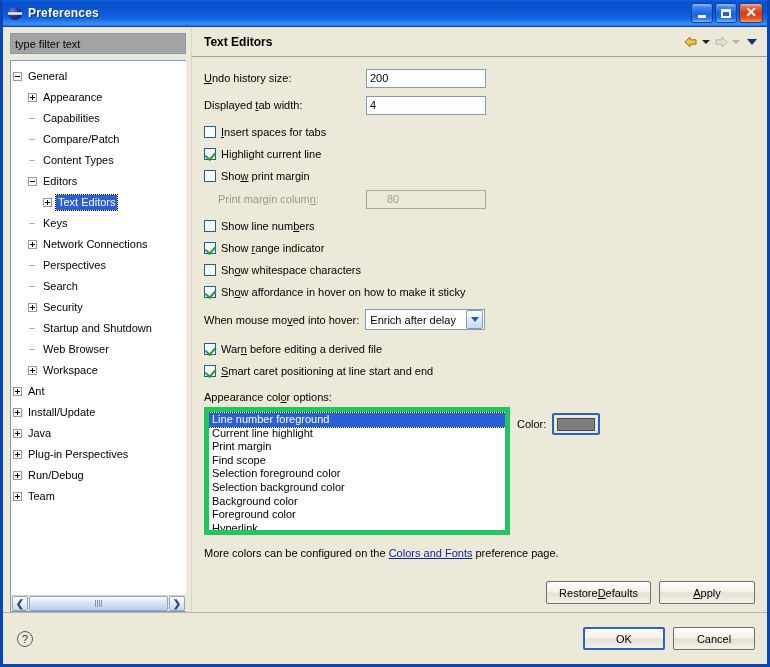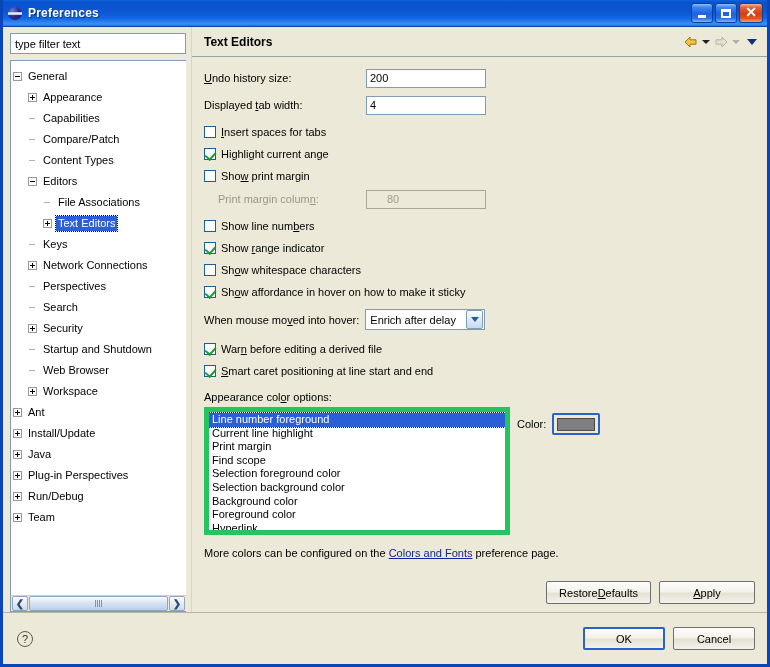--- a/index.html
+++ b/index.html
@@ -65,21 +65,21 @@
   .main-area { flex:1; display:flex; min-height:0; }
 
   
   .left-pane {
     width:188px; flex:0 0 188px;
     background:#ece9d8;
     display:flex; flex-direction:column;
     padding:6px 5px 0 7px;
   }
   .filter-box {
-    height:21px; background:#ffffff; border:1px solid #7f9db9;
+    height:21px; background:#a3a3a3; border:1px solid #7f9db9;
     font-family:"Liberation Sans", sans-serif; font-size:11px;
     padding:2px 4px; color:#000; width:100%;
     outline:none;
   }
   .tree-wrap {
     margin-top:6px; flex:1; background:#fff;
     border:1px solid #7f9db9; border-right:none; border-bottom:none;
     overflow:hidden; position:relative;
   }
   .tree { padding:5px 0 0 0; }
@@ -276,25 +276,20 @@
               </div>
               <div class="tnode">
                 <span class="indent" style="width: 15px;"></span>
                 <span class="expander none"></span>
                 <span class="tlabel">Content Types</span>
               </div>
               <div class="tnode">
                 <span class="indent" style="width: 15px;"></span>
                 <span class="expander minus"></span>
                 <span class="tlabel">Editors</span>
-              </div>
-              <div class="tnode">
-                <span class="indent" style="width: 30px;"></span>
-                <span class="expander none"></span>
-                <span class="tlabel">File Associations</span>
               </div>
               <div class="tnode selected">
                 <span class="indent" style="width: 30px;"></span>
                 <span class="expander plus"></span>
                 <span class="tlabel">Text Editors</span>
               </div>
               <div class="tnode">
                 <span class="indent" style="width: 15px;"></span>
                 <span class="expander none"></span>
                 <span class="tlabel">Keys</span>
@@ -404,21 +399,21 @@
             <span class="lbl">Displayed <span class="mn">t</span>ab width:</span>
             <input class="tfield" type="text" value="4" style="">
           </div>
 
           <div class="cbrow">
             <span class="cbox"></span>
             <span class="cblabel"><span class="mn">I</span>nsert spaces for tabs</span>
           </div>
           <div class="cbrow">
             <span class="cbox checked"></span>
-            <span class="cblabel">Highlight current ange</span>
+            <span class="cblabel">Highlight current line</span>
           </div>
           <div class="cbrow">
             <span class="cbox"></span>
             <span class="cblabel">Sho<span class="mn">w</span> print margin</span>
           </div>
 
           <div class="row rowrel" style="margin-top:2px;">
             <span class="lbl dis">Print margin colum<span class="mn">n</span>:</span>
             <input class="tfield dis" type="text" disabled="" value="80" style="">
           </div>

